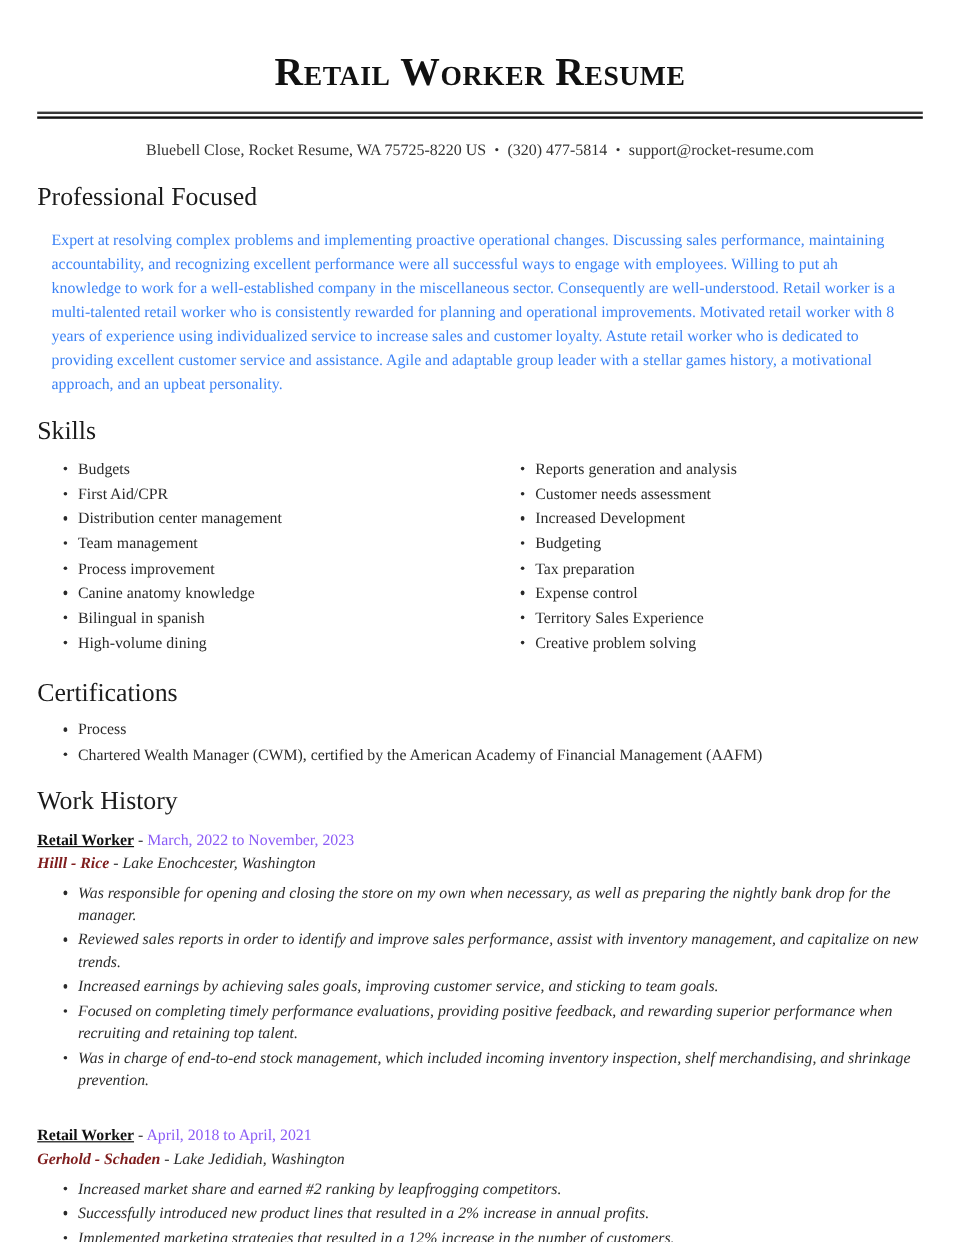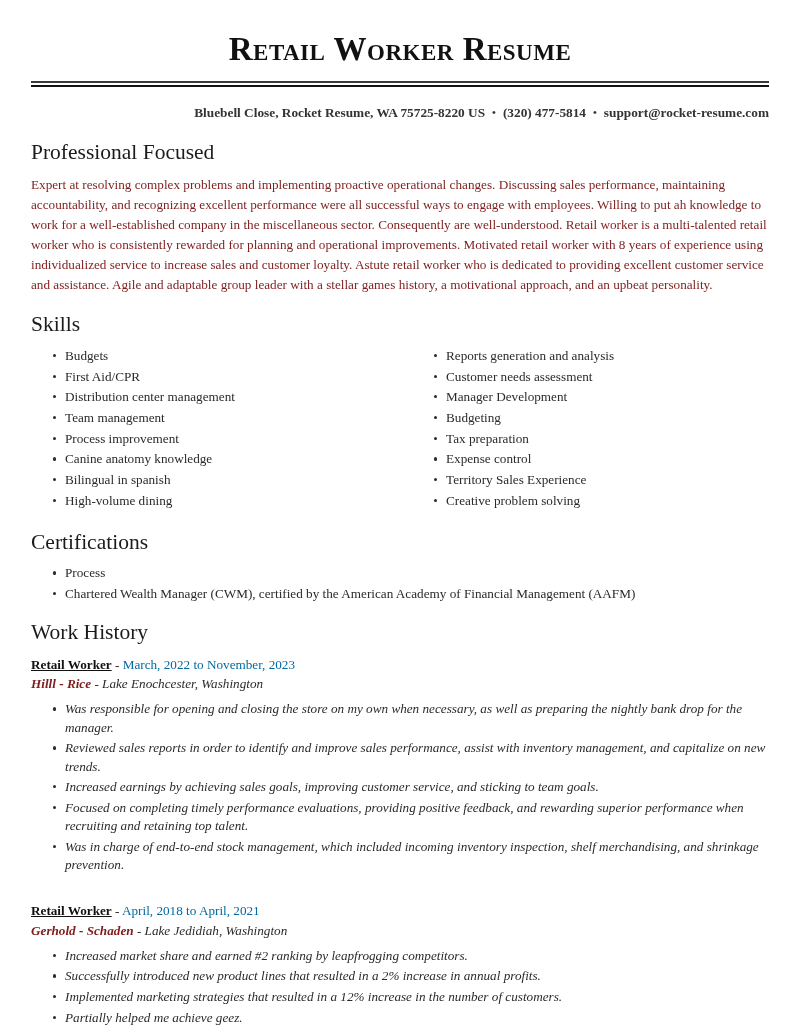--- a/index.html
+++ b/index.html
@@ -12,21 +12,21 @@
     height: 1035px;
     overflow: hidden;
     font-family: "Liberation Serif", "DejaVu Serif", serif;
     color: #222222;
     -webkit-font-smoothing: antialiased;
   }
   .page {
     width: 800px;
     height: 1035px;
     box-sizing: border-box;
-    padding: 0 31px;
+    padding: 12px 31px;
     position: relative;
   }
 
   
   .doc-title {
     text-align: center;
     font-family: "Liberation Serif", "DejaVu Serif", serif;
     font-variant: small-caps;
     font-weight: 700;
     font-size: 33px;
@@ -46,26 +46,25 @@
   }
   .rule .bar-gap {
     height: 2px;
     background: #ffffff;
   }
   .rule .bar-thin {
     height: 2px;
     background: #111111;
   }
   .contact {
-    text-align: right;
+    text-align: center;
     font-size: 13.3px;
     color: #333333;
     margin-top: 16px;
     line-height: 1.4;
-    font-weight: bold;
   }
   .contact .sep {
     display: inline-block;
     padding: 0 7px;
     font-size: 11px;
     vertical-align: 1px;
     color: #333333;
   }
 
   
@@ -76,22 +75,22 @@
     font-family: "Liberation Serif", "DejaVu Serif", serif;
     font-weight: 400;
     font-size: 21.5px;
     color: #1b1b1b;
     margin: 0 0 9px 0;
     line-height: 1.2;
   }
   .summary-text {
     font-size: 13.2px;
     line-height: 1.52;
-    color: #7f1d1d;
-    margin: 0;
+    color: #3b82f6;
+    margin: 12px;
     text-align: left;
   }
 
   
   ul.bullets {
     margin: 0;
     padding: 0 0 0 22px;
     list-style: none;
   }
   ul.bullets > li {
@@ -139,21 +138,21 @@
   }
   .job-role {
     font-weight: 700;
     color: #111111;
     text-decoration: underline;
   }
   .job-dash {
     color: #2a2a2a;
   }
   .job-dates {
-    color: #0369a1;
+    color: #8b5cf6;
   }
   .job-company {
     font-weight: 700;
     font-style: italic;
     color: #7f1d1d;
   }
   .job-location {
     font-style: italic;
     color: #2a2a2a;
   }
@@ -196,21 +195,21 @@
           <li>Process improvement</li>
           <li>Canine anatomy knowledge</li>
           <li>Bilingual in spanish</li>
           <li>High-volume dining</li>
         </ul>
       </div>
       <div class="col right">
         <ul class="bullets">
           <li>Reports generation and analysis</li>
           <li>Customer needs assessment</li>
-          <li>Manager Development</li>
+          <li>Increased Development</li>
           <li>Budgeting</li>
           <li>Tax preparation</li>
           <li>Expense control</li>
           <li>Territory Sales Experience</li>
           <li>Creative problem solving</li>
         </ul>
       </div>
     </div>
   </div>
 

